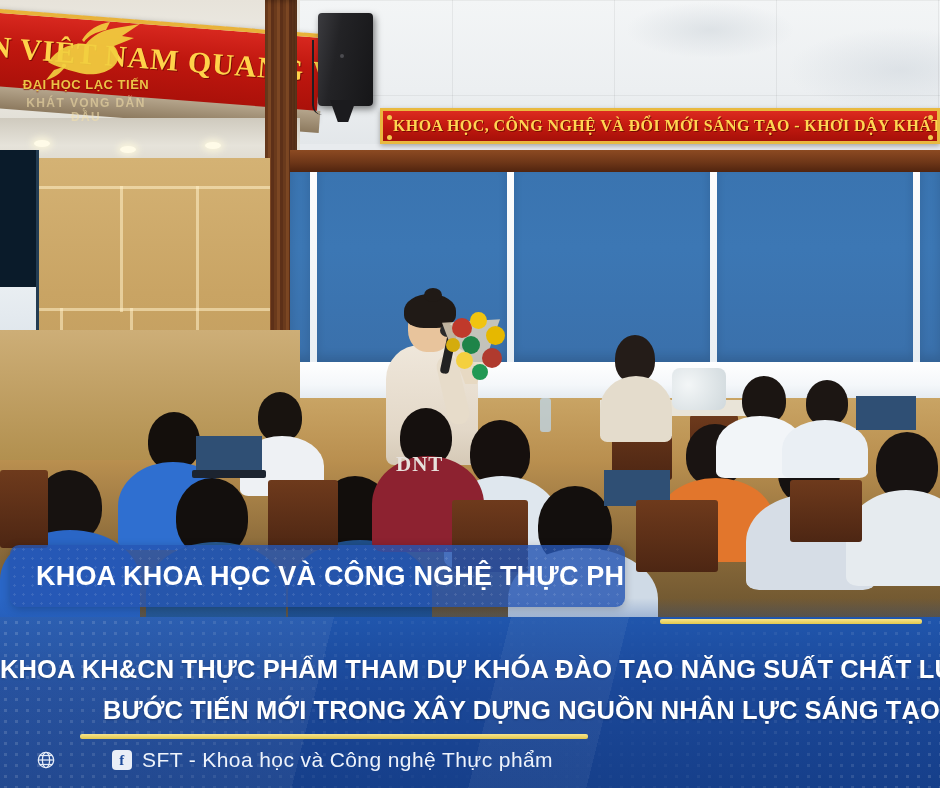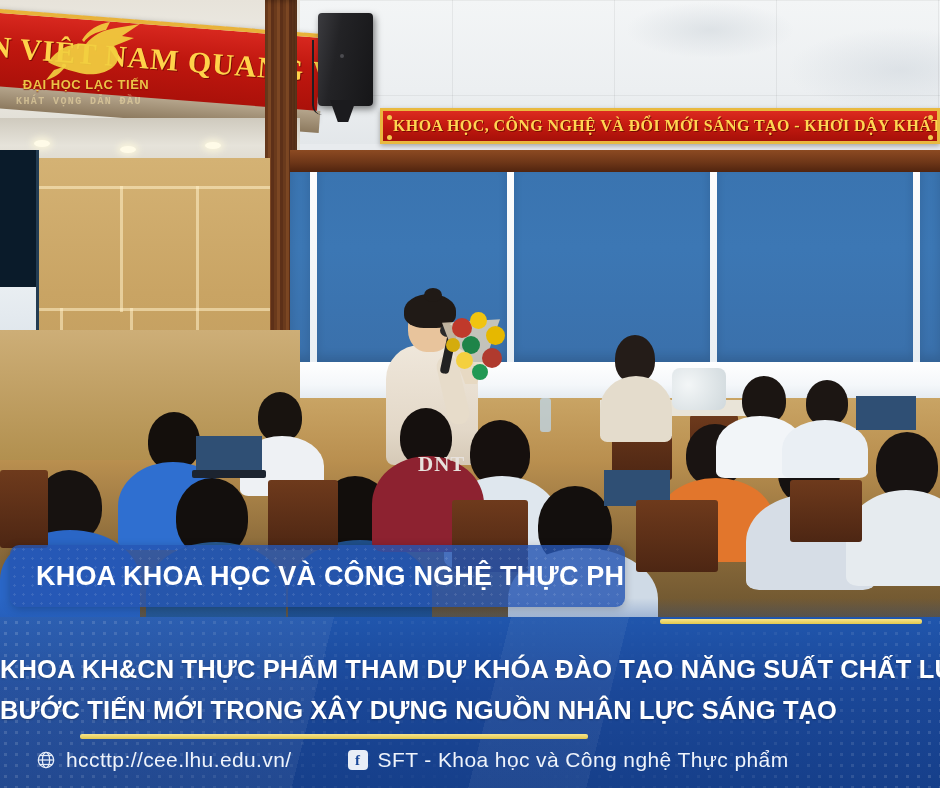--- a/index.html
+++ b/index.html
@@ -44,22 +44,22 @@
   .arc-ceiling{position:absolute;left:0;top:118px;width:300px;height:46px;
     background:linear-gradient(180deg,#cfcabe 0%, #e6e3da 60%, #dedacf 100%);}
   .dlight{position:absolute;width:16px;height:7px;border-radius:50%;background:#fffbe8;box-shadow:0 0 7px 3px rgba(255,250,220,.75);}
 
   
   .logo-wm{position:absolute;left:8px;top:22px;width:150px;height:95px;opacity:.92;}
   .logo-bird{position:absolute;left:28px;top:0;width:108px;height:62px;}
   .logo-t1{position:absolute;left:8px;top:55px;width:140px;text-align:center;
     font-family:"Liberation Sans",sans-serif;font-weight:700;font-size:13px;color:#f2d24c;letter-spacing:.5px;
     text-shadow:0 1px 1px rgba(120,10,5,.8);}
-  .logo-t2{position:absolute;left:8px;top:74px;width:140px;
-    font-family:Liberation Mono, monospace;font-weight:700;font-size:10px;color:rgba(245,225,170,.6);letter-spacing:1.4px;}
+  .logo-t2{position:absolute;left:8px;top:74px;width:140px;text-align:center;
+    font-family:Liberation Sans, sans-serif;font-weight:700;font-size:12px;color:rgba(245,225,170,.6);letter-spacing:1.4px;}
 
   
   .wood-col{position:absolute;left:265px;top:0;width:32px;height:420px;
     background:repeating-linear-gradient(90deg,#6a3a1c 0 3px,#7c4723 3px 6px,#5d3018 6px 9px);
     box-shadow:inset -3px 0 6px rgba(0,0,0,.4);}
 
   
   .left-panel{position:absolute;left:0px;top:158px;width:270px;height:300px;
     background:linear-gradient(180deg,#d4b274 0%,#c9a464 45%,#bd9a5c 100%);}
   .left-panel .seam{position:absolute;background:rgba(255,240,200,.55);}
@@ -161,21 +161,21 @@
     background:linear-gradient(180deg,rgba(28,78,162,0),rgba(28,78,162,.55));}
 
   .rule-top{position:absolute;left:660px;top:619px;width:262px;height:5px;
     background:linear-gradient(180deg,#f7e48c,#e2c84e);border-radius:2px;}
   .rule-mid{position:absolute;left:80px;top:734px;width:508px;height:5px;
     background:linear-gradient(180deg,#f7e48c,#e2c84e);border-radius:2px;}
 
   .headline{position:absolute;left:0;top:655px;width:940px;text-align:center;
     font-weight:700;font-size:25.5px;color:#fff;letter-spacing:.1px;white-space:nowrap;
     text-shadow:0 1px 2px rgba(0,0,0,.25);}
-  .headline2{position:absolute;left:0;top:696px;width:940px;text-align:left;
+  .headline2{position:absolute;left:0;top:696px;width:940px;text-align:right;
     font-weight:700;font-size:25.5px;color:#fff;letter-spacing:.1px;white-space:nowrap;
     text-shadow:0 1px 2px rgba(0,0,0,.25);}
 
   .contact{position:absolute;left:0;top:748px;width:940px;
     display:flex;align-items:center;justify-content:flex-start;gap:0;}
   .c-item{display:flex;align-items:center;gap:10px;color:#eef3fb;font-size:21px;letter-spacing:.4px;}
   .c-web{margin-left:36px;}
   .c-fb{margin-left:56px;}
   .globe{width:20px;height:20px;flex:0 0 auto;}
   .fbicon{width:20px;height:20px;border-radius:4px;background:#e9eef7;color:#1a4899;
@@ -314,21 +314,21 @@
 
     <div class="aud" style="left:742px;top:376px;width:44px;height:48px;background:#1b1512"></div>
     <div class="shoulder" style="left:716px;top:416px;width:88px;height:62px;background:#f2f5f8"></div>
 
     <div class="aud" style="left:806px;top:380px;width:42px;height:46px;background:#1c1613"></div>
     <div class="shoulder" style="left:782px;top:420px;width:86px;height:58px;background:#eaeff4"></div>
 
     <div class="aud" style="left:400px;top:408px;width:52px;height:58px;background:#15100e"></div>
     <div class="shoulder" style="left:372px;top:456px;width:112px;height:96px;background:#8d2230">
     </div>
-    <div style="position:absolute;left:396px;top:452px;width:70px;color:#e7e2dd;font-weight:700;font-size:21px;letter-spacing:1px;font-family:'Liberation Serif',serif;margin-left:22px;">DNT</div>
+    <div style="position:absolute;left:396px;top:452px;width:70px;color:#e7e2dd;font-weight:700;font-size:21px;letter-spacing:1px;font-family:'Liberation Serif',serif;">DNT</div>
 
     <div class="laptop-s" style="left:196px;top:436px;width:66px;height:34px"></div>
     <div class="laptop" style="left:192px;top:470px;width:74px;height:8px"></div>
     <div class="laptop-s" style="left:604px;top:470px;width:66px;height:36px"></div>
     <div class="laptop-s" style="left:856px;top:396px;width:60px;height:34px"></div>
 
     <div class="chair" style="left:0px;top:470px;width:48px;height:78px"></div>
     <div class="chair" style="left:268px;top:480px;width:70px;height:70px"></div>
     <div class="chair" style="left:452px;top:500px;width:76px;height:72px"></div>
     <div class="chair" style="left:636px;top:500px;width:82px;height:72px"></div>
@@ -356,21 +356,20 @@
 
   <div class="contact">
     <div class="c-item c-web">
       <svg class="globe" viewBox="0 0 24 24" fill="none" stroke="#e6edf8" stroke-width="1.5">
         <circle cx="12" cy="12" r="9.2"></circle>
         <ellipse cx="12" cy="12" rx="4.3" ry="9.2"></ellipse>
         <line x1="2.8" y1="12" x2="21.2" y2="12"></line>
         <line x1="4.3" y1="6.6" x2="19.7" y2="6.6"></line>
         <line x1="4.3" y1="17.4" x2="19.7" y2="17.4"></line>
       </svg>
-      <span>hccttp://cee.lhu.edu.vn/</span>
     </div>
 
     <div class="c-item c-fb">
       <span class="fbicon">f</span>
       <span>SFT - Khoa học và Công nghệ Thực phẩm</span>
     </div>
   </div>
 
 </div>
 

